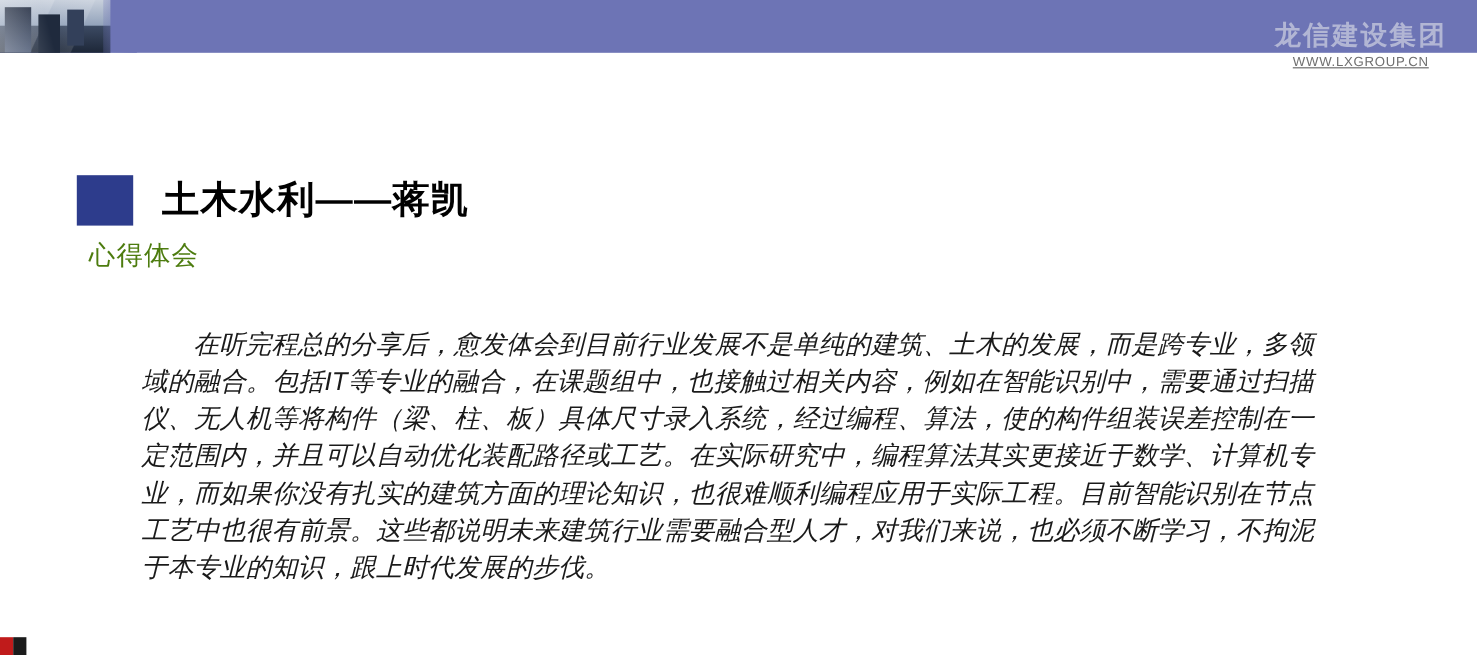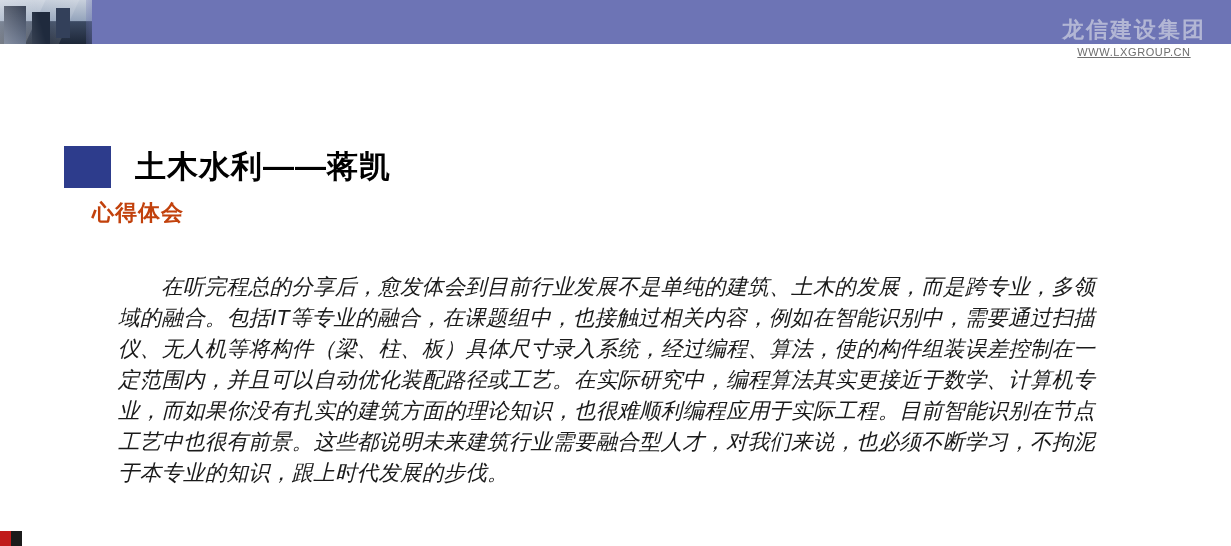--- a/index.html
+++ b/index.html
@@ -112,24 +112,24 @@
     font-weight: bold;
     color: #000000;
     letter-spacing: 1px;
     white-space: nowrap;
   }
 
   
   .section-heading {
     position: absolute;
     top: 198px;
-    left: 92px;
+    left: 74px;
     font-size: 22px;
-    font-weight: bold;
-    color: #c2410c;
+    font-weight: normal;
+    color: #4d7c0f;
     letter-spacing: 1px;
   }
 
   
   .body-text {
     position: absolute;
     top: 272px;
     left: 118px;
     width: 977px;
     font-size: 21.5px;

